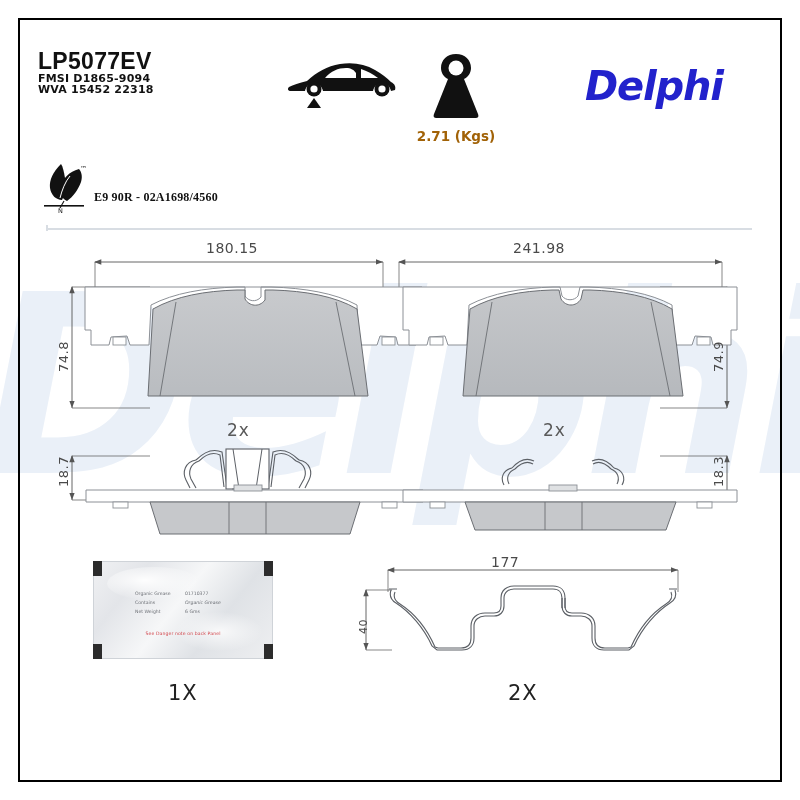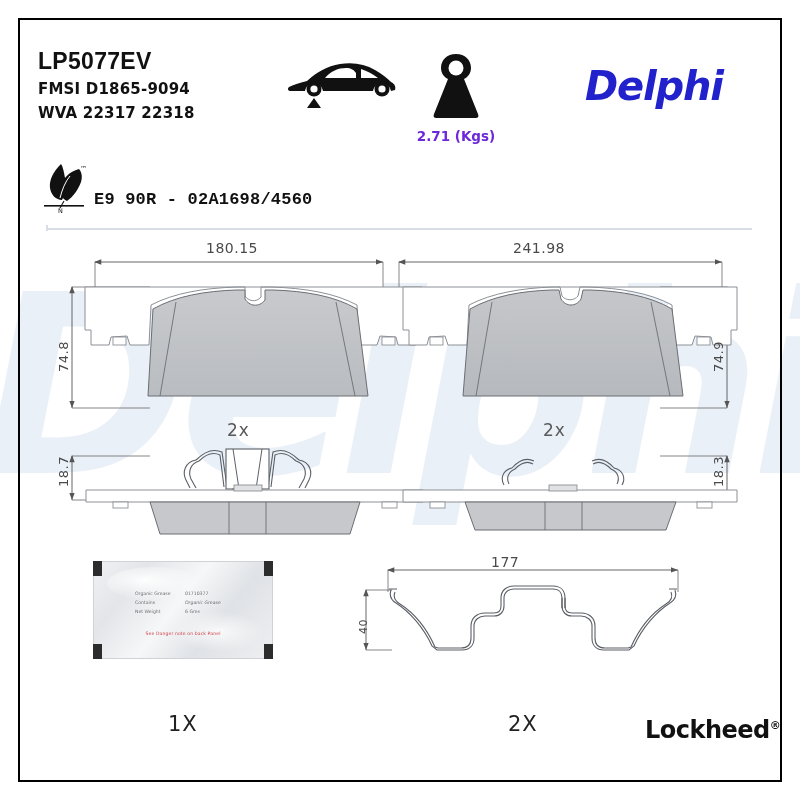--- a/index.html
+++ b/index.html
@@ -10,47 +10,47 @@
 
   
   .watermark{position:absolute;left:-18px;top:222px;width:800px;height:330px;
     font-family:"DejaVu Sans",sans-serif;font-weight:bold;font-style:italic;
     font-size:250px;line-height:330px;color:#eaf0f8;letter-spacing:-10px;
     text-align:center;white-space:nowrap;user-select:none;}
 
   
   .hdr{position:absolute;left:38px;top:50px;width:726px;}
   .partno{font-family:Liberation Sans, sans-serif;font-weight:bold;font-size:23px;color:#111;letter-spacing:.3px;line-height:1;}
-  .refline{font-family:"DejaVu Sans",sans-serif;font-weight:bold;font-size:15px;color:#111;letter-spacing:.2px;margin-top:9px;line-height:1;}
+  .refline{font-family:"DejaVu Sans",sans-serif;font-weight:bold;font-size:11px;color:#111;letter-spacing:.2px;line-height:1;}
 
   .logo{position:absolute;left:585px;top:66px;font-family:"DejaVu Sans",sans-serif;
     font-weight:bold;font-style:italic;font-size:40px;line-height:1;letter-spacing:-1.2px;}
 
   .caricon{position:absolute;left:283px;top:56px;width:115px;height:52px;}
   .wticon{position:absolute;left:424px;top:52px;width:64px;height:68px;}
   .wtlabel{position:absolute;left:398px;top:128px;width:116px;text-align:center;
-    font-family:"DejaVu Sans",sans-serif;font-weight:bold;font-size:13.5px;color:#6d28d9;}
+    font-family:"DejaVu Sans",sans-serif;font-weight:bold;font-size:13.5px;color:#a16207;}
 
   .ecebox{position:absolute;left:38px;top:160px;width:340px;height:56px;}
   .leaficon{position:absolute;left:0;top:0;width:52px;height:54px;}
-  .ecetxt{position:absolute;left:56px;top:30px;font-family:Liberation Mono, monospace;
-    font-weight:bold;font-size:17px;color:#111;letter-spacing:.2px;}
+  .ecetxt{position:absolute;left:56px;top:30px;font-family:Liberation Serif, serif;
+    font-weight:bold;font-size:12px;color:#111;letter-spacing:.2px;}
 
   .divider{position:absolute;left:46px;top:228px;width:706px;height:2px;background:#d8dde3;}
   .divider:before{content:"";position:absolute;left:0;top:-3px;width:2px;height:6px;background:#d8dde3;}
 
   
   .draw{position:absolute;left:0;top:0;width:800px;height:800px;}
 
   
   .dim{position:absolute;font-family:"DejaVu Sans",sans-serif;font-size:14px;color:#4a4a4a;letter-spacing:.5px;}
   .dimv{position:absolute;font-family:"DejaVu Sans",sans-serif;font-size:13px;color:#4a4a4a;
     letter-spacing:.5px;transform:rotate(-90deg);transform-origin:left top;white-space:nowrap;}
   .qty2x{position:absolute;font-family:"DejaVu Sans",sans-serif;font-size:17px;color:#5a5a5a;letter-spacing:1px;}
-  .qtybig{position:absolute;font-family:"DejaVu Sans",sans-serif;font-size:21px;color:#222;letter-spacing:1px;margin-top:31px;}
+  .qtybig{position:absolute;font-family:"DejaVu Sans",sans-serif;font-size:21px;color:#222;letter-spacing:1px;}
 
   .lockheed{position:absolute;left:645px;top:718px;font-family:"DejaVu Sans",sans-serif;
     font-weight:bold;font-size:24px;color:#111;letter-spacing:-.5px;line-height:1;}
   .lockheed sup{font-size:11px;vertical-align:super;font-weight:bold;}
 
   
   .sachet{position:absolute;left:93px;top:561px;width:180px;height:98px;}
   .sachet-body{position:absolute;inset:0;background:linear-gradient(128deg,#f0f1f3 0%,#e3e5e9 22%,#f6f7f8 46%,#dfe2e6 68%,#eeeff1 100%);
     border:1px solid #cfd3d8;border-radius:2px;}
   .sachet-sheen{position:absolute;left:8%;top:6%;width:52%;height:34%;border-radius:50%;
@@ -76,21 +76,21 @@
 
 <div class="sheet">
 
   <div class="watermark">Delphi</div>
 
   <div class="frame"></div>
 
   <div class="hdr">
     <div class="partno">LP5077EV</div>
     <div class="refline">FMSI D1865-9094</div>
-    <div class="refline">WVA 22317 22318</div>
+    <div class="refline">WVA 15452 22318</div>
   </div>
 
   <svg class="caricon" viewBox="0 0 115 52">
     <path fill="#111" d="M6 31 C10 29 16 27 24 25 C34 16 44 10 57 8 C70 6 82 8 92 14 C99 18 104 22 108 26
       C112 28 113 31 112 34 L108 35 C107 30 103 27 99 27 C95 27 91 30 90 35 L40 35 C39 30 35 27 31 27
       C27 27 23 30 22 35 L8 35 C5 35 4 33 6 31 Z"></path>
     <path fill="#fff" d="M42 22 C48 15 55 12 63 12 C68 12 71 14 73 17 L73 22 Z"></path>
     <path fill="#fff" d="M78 13 C84 15 90 18 95 22 L78 22 Z"></path>
     <circle cx="31" cy="33" r="7.5" fill="#111"></circle>
     <circle cx="31" cy="33" r="3.6" fill="#fff"></circle>
@@ -300,17 +300,14 @@
         <span class="k">Net Weight</span>
         <span class="v">6 Gms</span>
       </div>
     </div>
     <div class="swarn">See Danger note on back Panel</div>
   </div>
 
   <div class="qtybig" style="left:168px;top:681px;">1X</div>
   <div class="qtybig" style="left:508px;top:681px;">2X</div>
 
-  <div class="lockheed">
-    <span>Lockheed</span><sup>®</sup>
-  </div>
 
 </div>
 
 </body></html>

